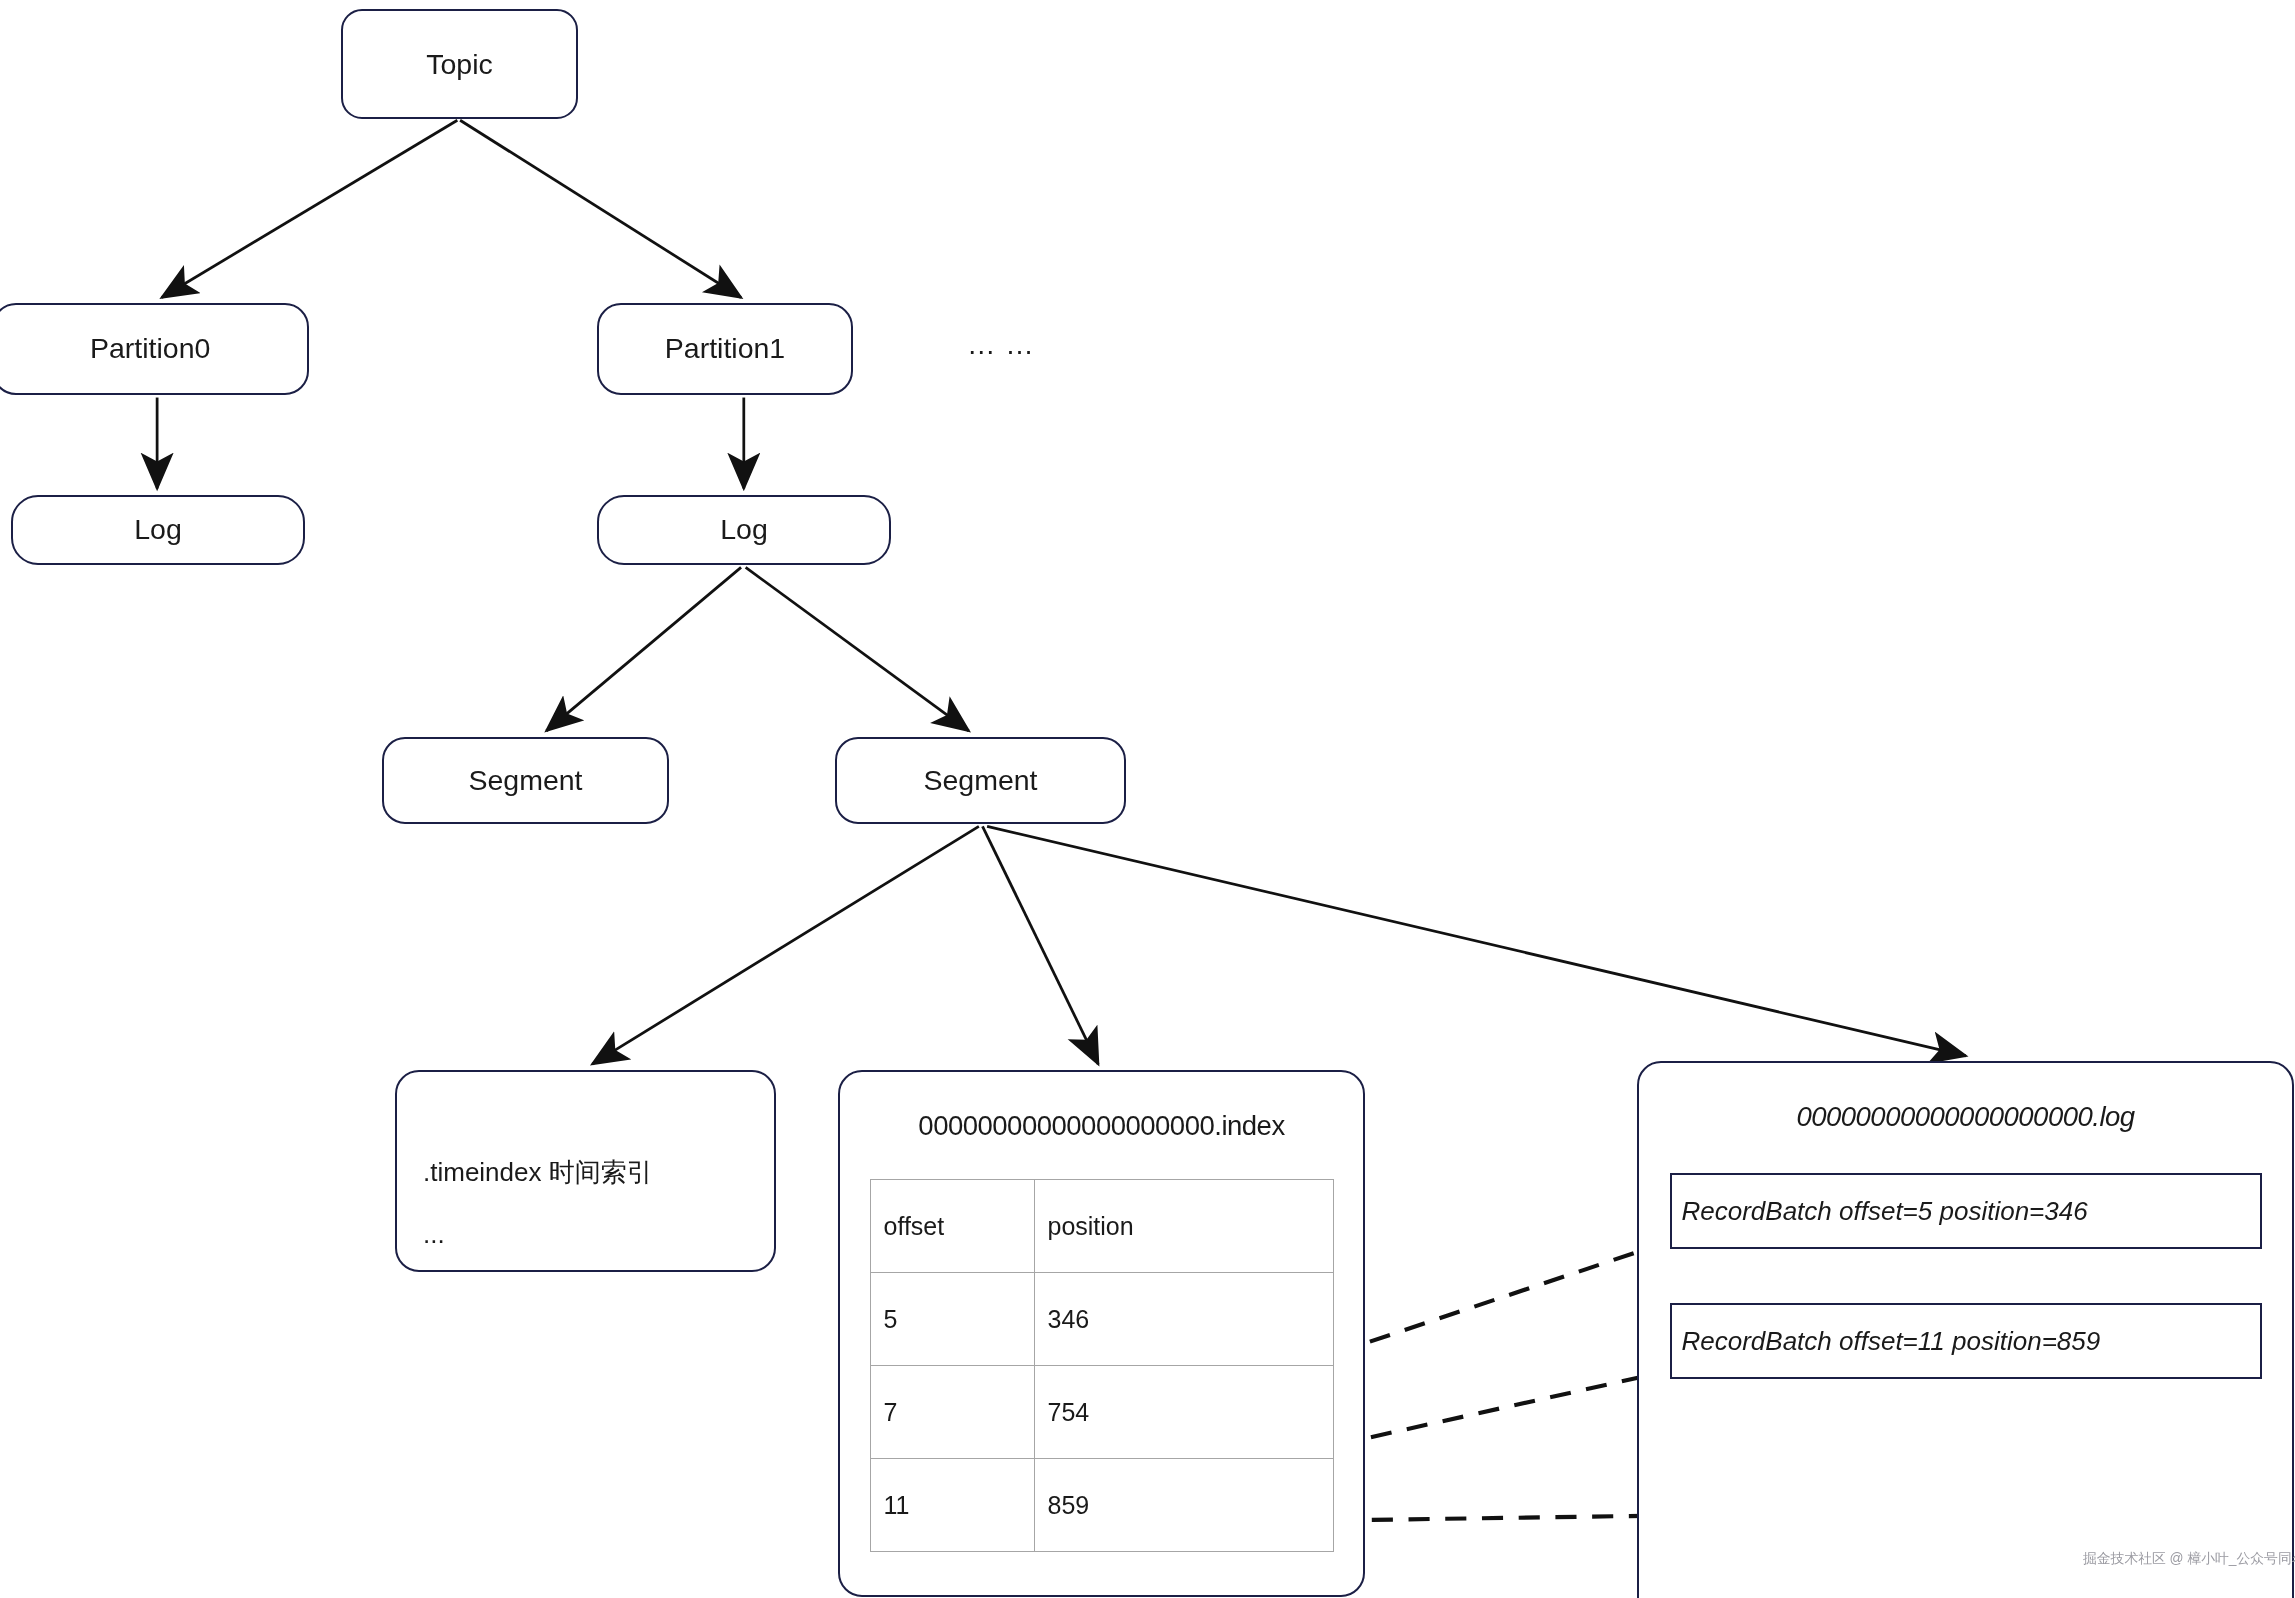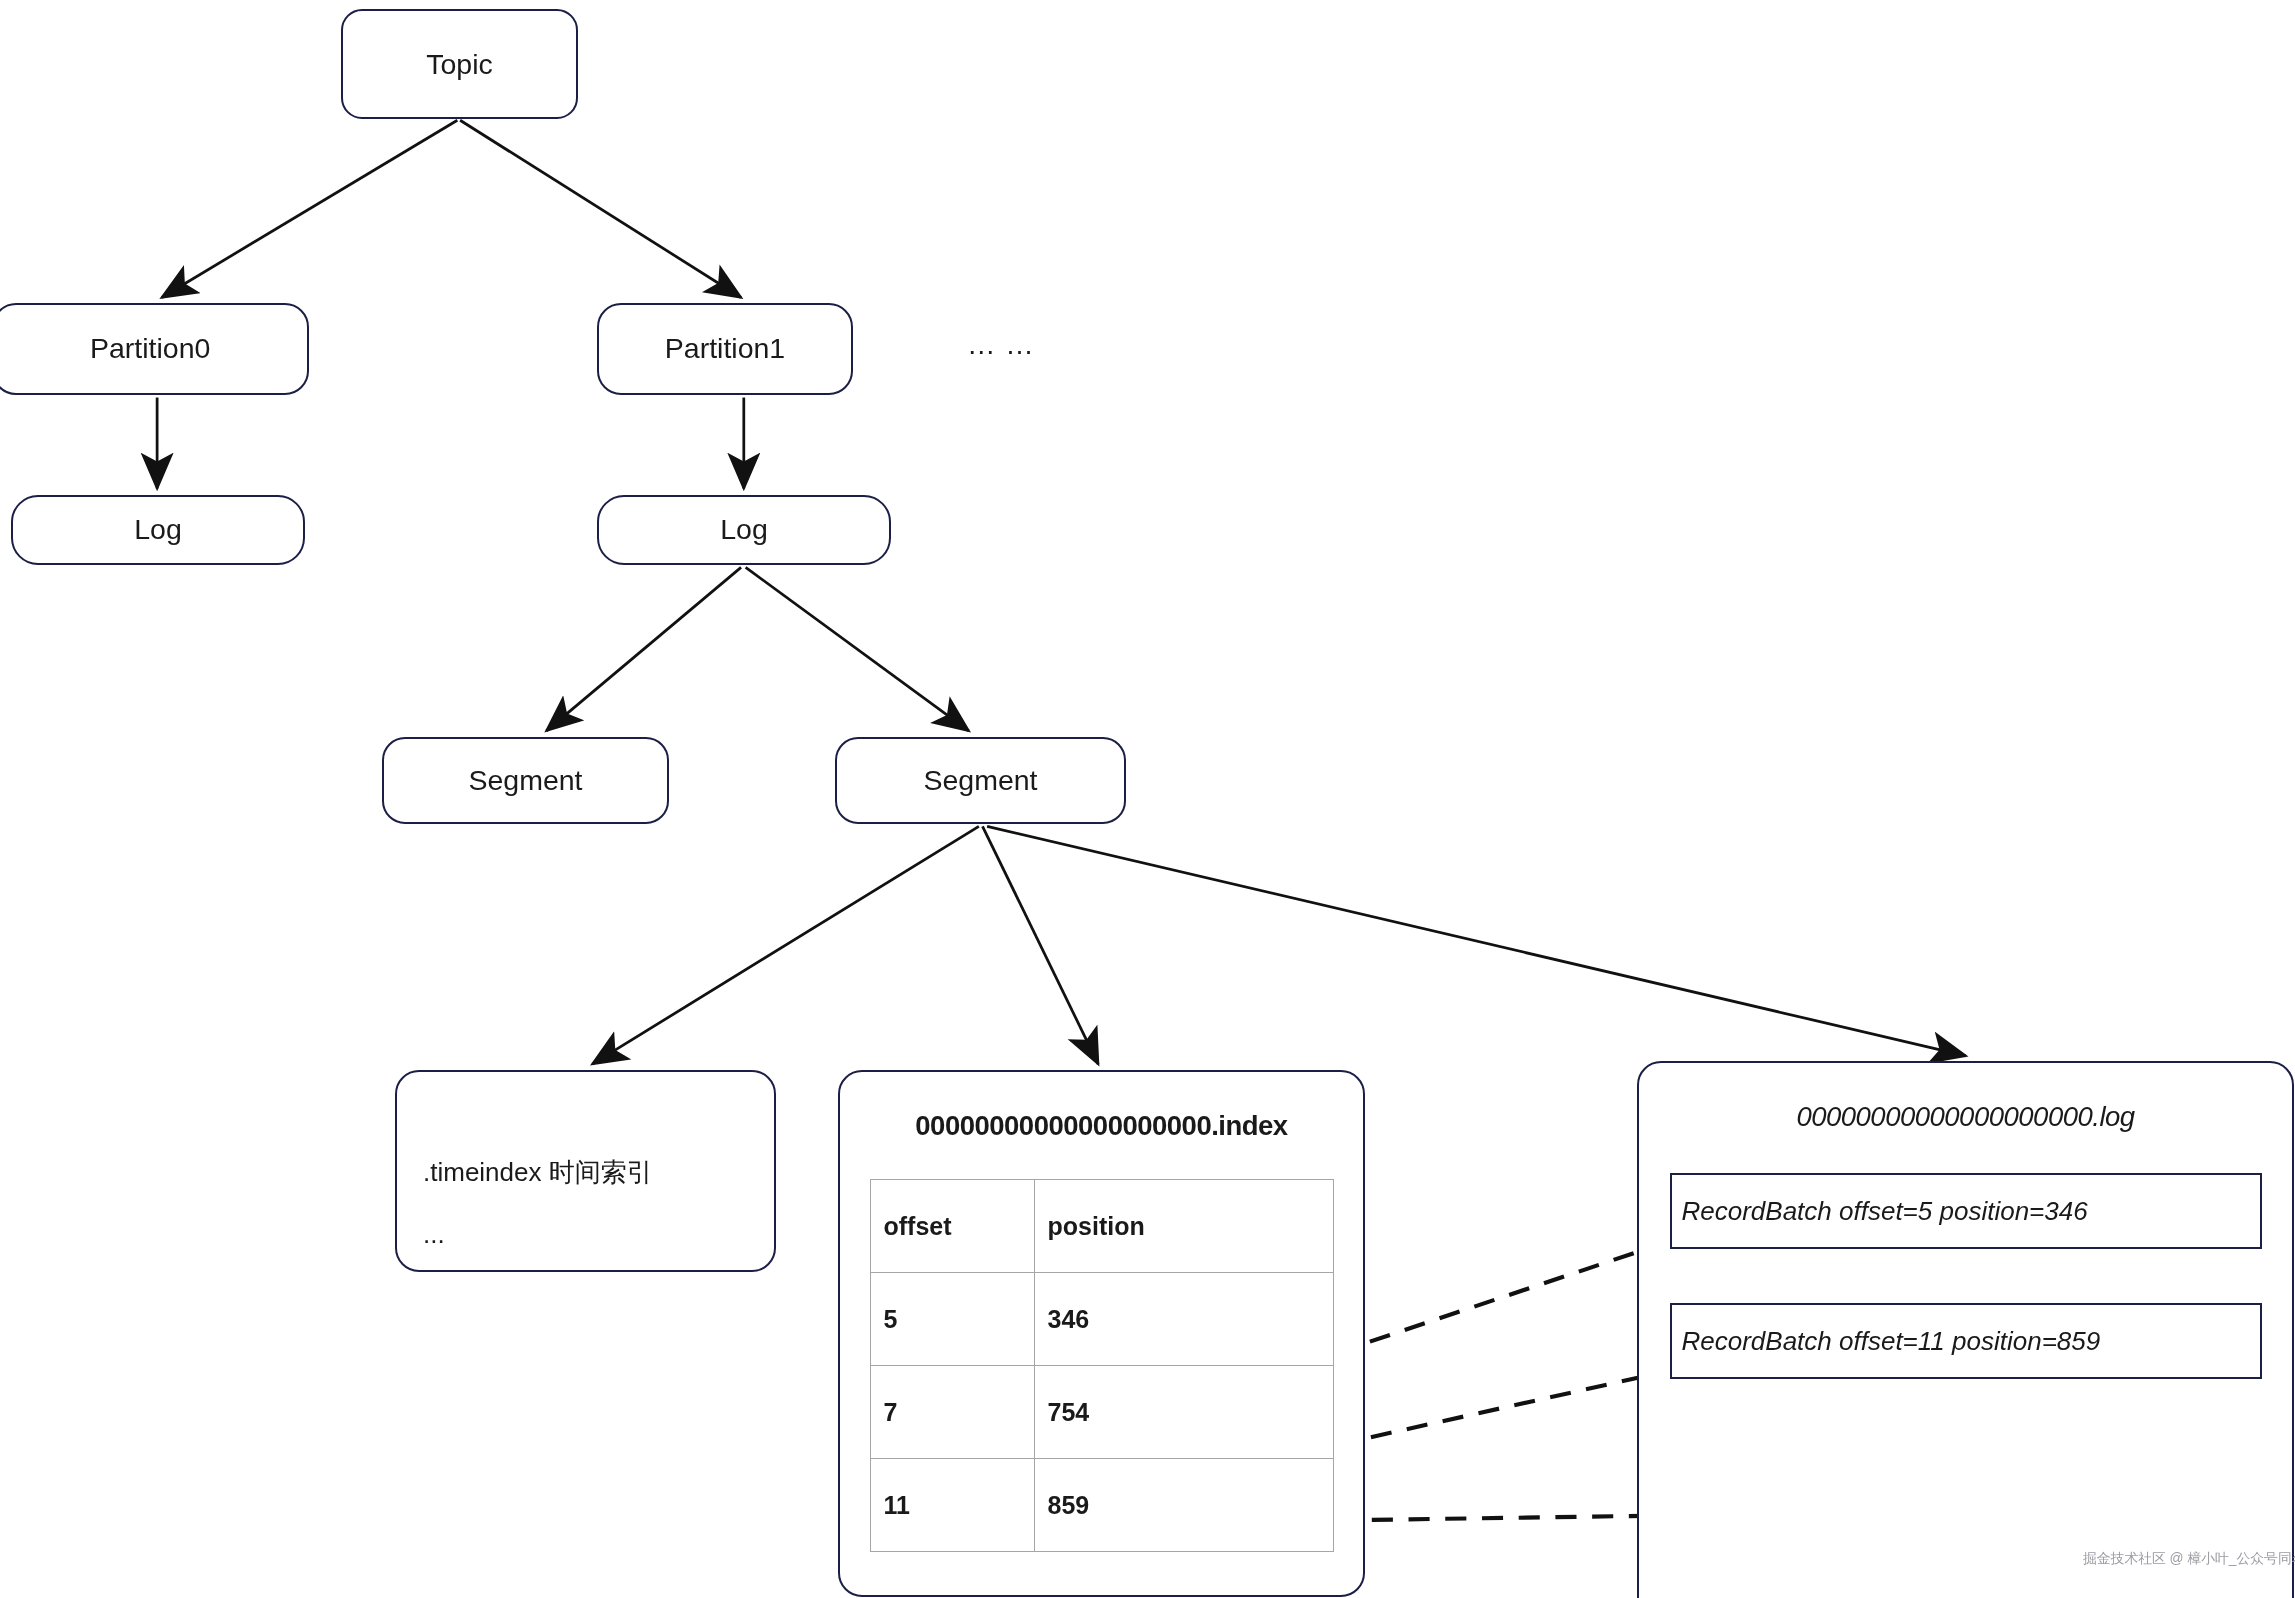--- a/index.html
+++ b/index.html
@@ -66,21 +66,20 @@
     line-height: 1.1;
     margin-top: 44px;
   }
   .timeindex-line.second { margin-top: 33px; }
 
   #node-index {
     left: 838px; top: 1070px; width: 527px; height: 527px;
     border-radius: 24px;
     display: block;
     padding: 0;
-    font-weight: bold;
   }
   #node-logfile {
     left: 1637px; top: 1061px; width: 657px; height: 588px;
     border-radius: 24px;
     display: block;
     padding: 0;
     font-style: italic;
   }
   .file-title {
     text-align: center;

